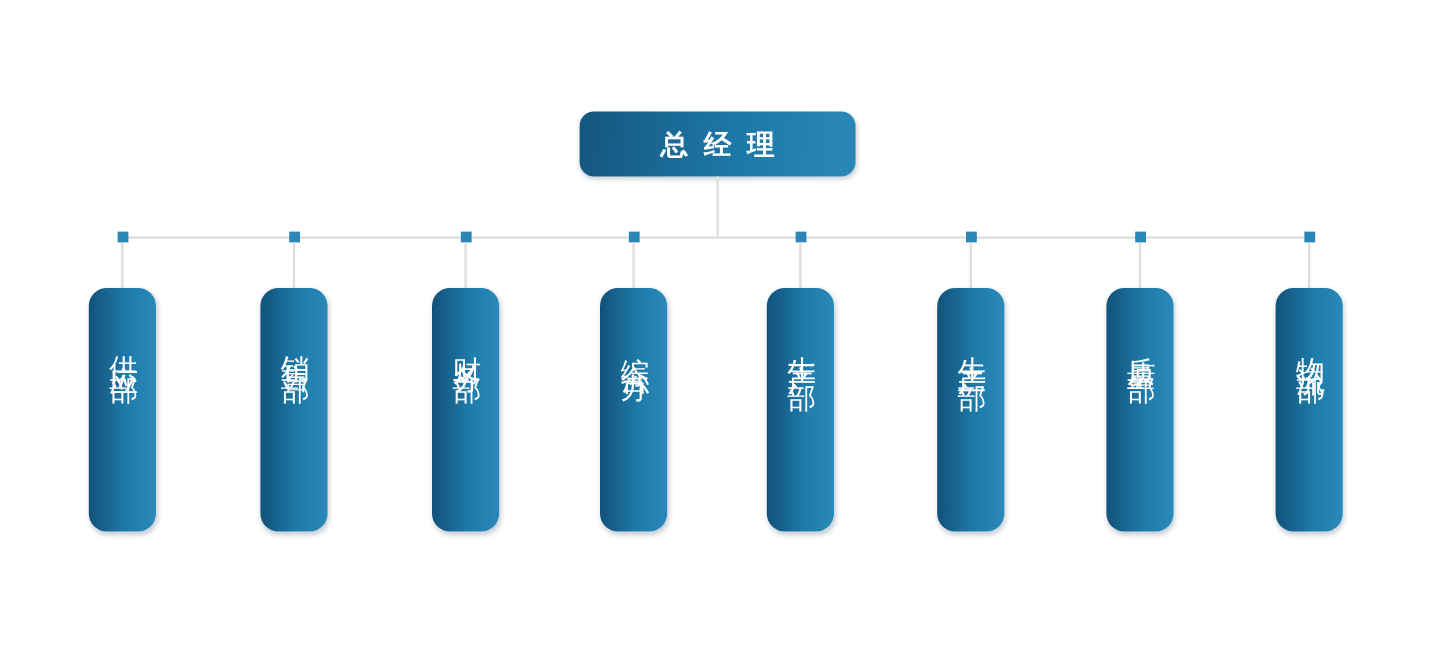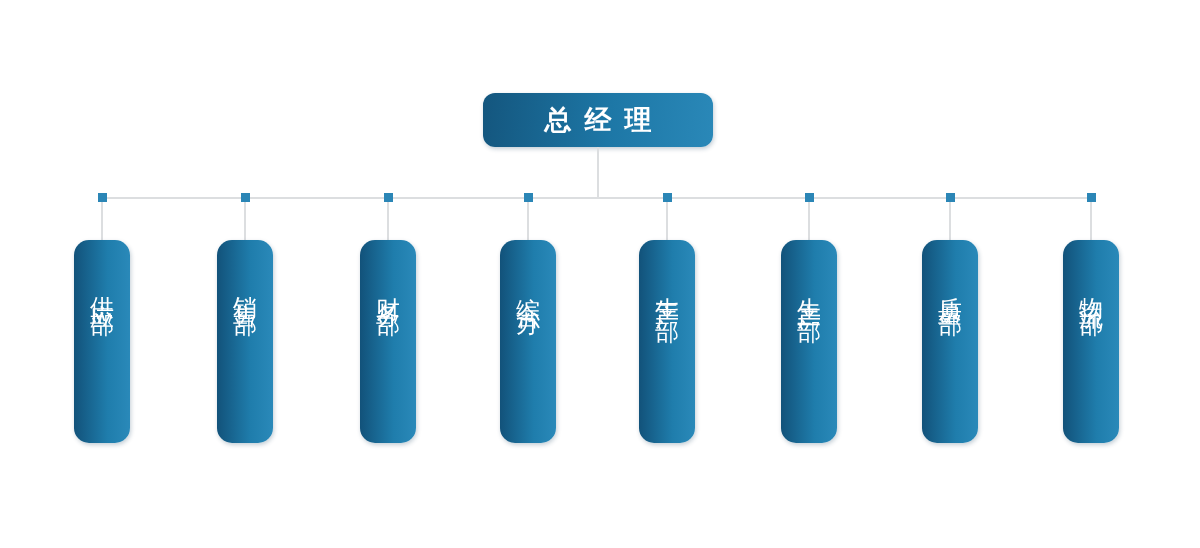--- a/index.html
+++ b/index.html
@@ -24,21 +24,21 @@
     height: 54px;
     border-radius: 12px;
     background: linear-gradient(95deg, #14567e 0%, #1d77a6 55%, #2a88b8 100%);
     box-shadow: 1px 2px 4px rgba(20, 60, 90, 0.25);
     display: flex;
     align-items: center;
     justify-content: center;
   }
   .root-label {
     color: #ffffff;
-    font-size: 27px;
+    font-size: 23px;
     font-weight: bold;
     letter-spacing: 13px;
     text-indent: 13px;
     white-space: nowrap;
     line-height: 1;
   }
   
   .root-drop-line {
     position: absolute;
     left: 597px;

